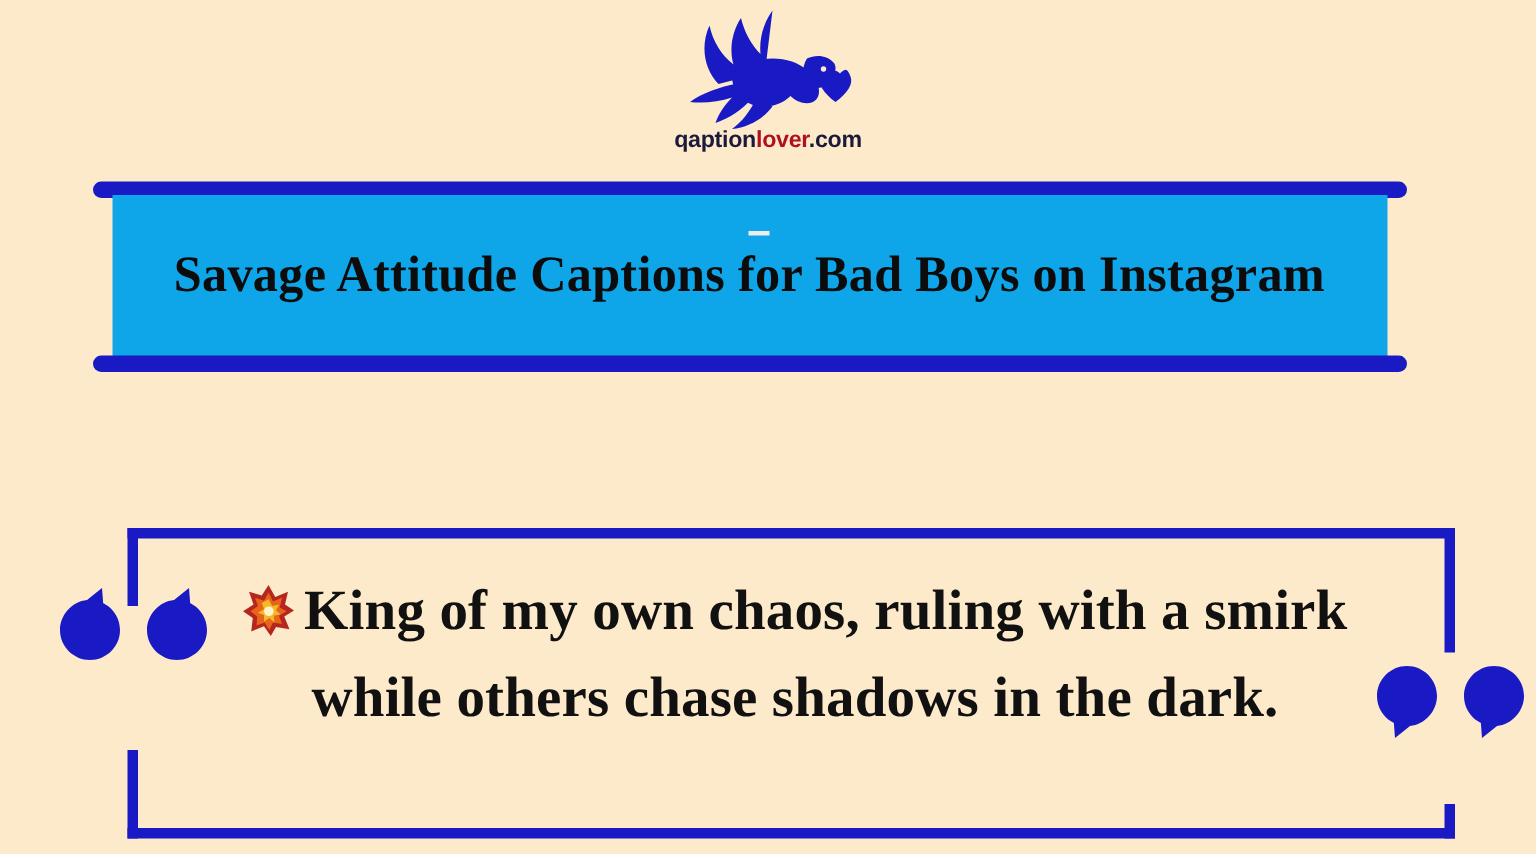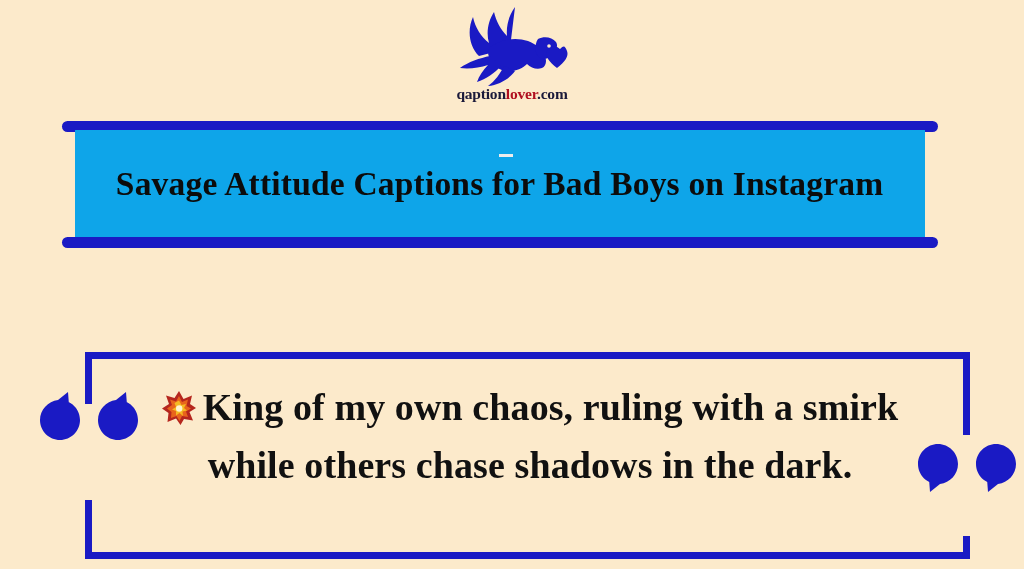--- a/index.html
+++ b/index.html
@@ -27,21 +27,21 @@
     align-items: center;
     justify-content: flex-start;
   }
   .brand-bird {
     margin-top: 4px;
     width: 120px;
     height: 84px;
     display: block;
   }
   .brand-wordmark {
-    font-family: Liberation Serif, serif;
+    font-family: Liberation Sans, sans-serif;
     font-size: 15.5px;
     font-weight: 700;
     letter-spacing: -0.2px;
     line-height: 1;
     margin-top: -2px;
     white-space: nowrap;
   }
   .wm-a { color: #1b1a3a; }
   .wm-b { color: #B01020; }
   .wm-c { color: #1b1a3a; }

